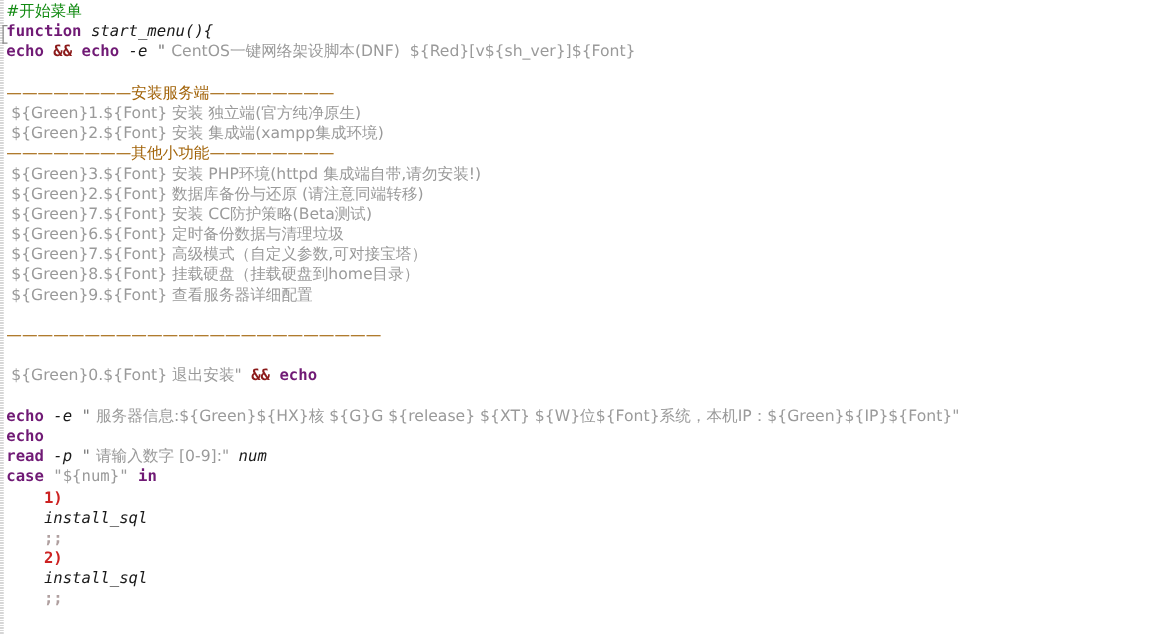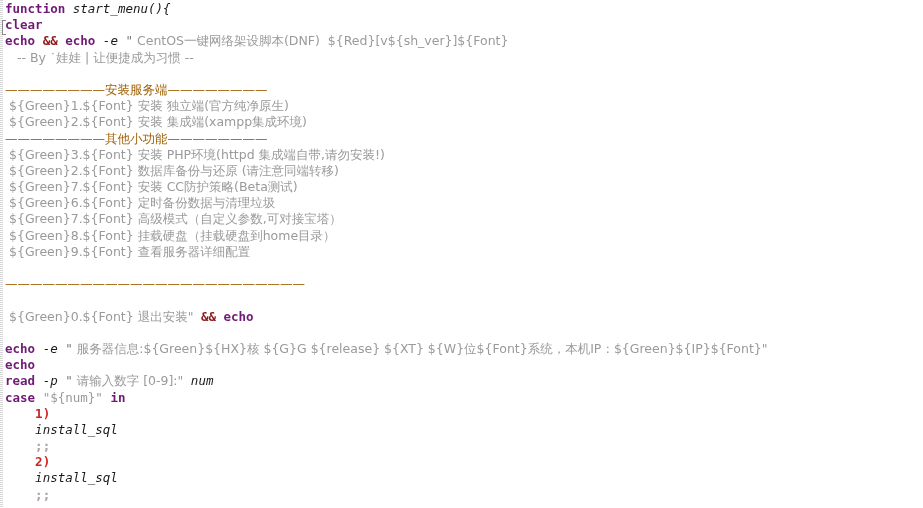--- a/index.html
+++ b/index.html
@@ -82,28 +82,27 @@
 </head>
 <body>
 
 <div id="code-view">
 
   <div id="gutter-rule"></div>
   <div id="fold-marker"></div>
 
   <div id="code-lines">
 
+    <div class="line"><span class="cmt cjk">#开始菜单</span></div>
 
     <div class="line"><span class="kw">function</span><span class="plain"> start_menu(){</span></div>
 
-    <div class="line"><span class="kw">clear</span></div>
 
     <div class="line"><span class="kw">echo</span><span> </span><span class="op">&amp;&amp;</span><span> </span><span class="kw">echo</span><span class="plain"> -e </span><span class="quote">"</span><span class="str cjk"> CentOS一键网络架设脚本(DNF)  ${Red}[v${sh_ver}]${Font}</span></div>
 
-    <div class="line"><span class="str cjk">   -- By ˙娃娃 | 让便捷成为习惯 --</span></div>
 
     <div class="line blank"></div>
 
     <div class="line"><span class="rule">————————安装服务端————————</span></div>
 
     <div class="line"><span class="str cjk"> ${Green}1.${Font} 安装 独立端(官方纯净原生)</span></div>
 
     <div class="line"><span class="str cjk"> ${Green}2.${Font} 安装 集成端(xampp集成环境)</span></div>
 
     <div class="line"><span class="rule">————————其他小功能————————</span></div>

